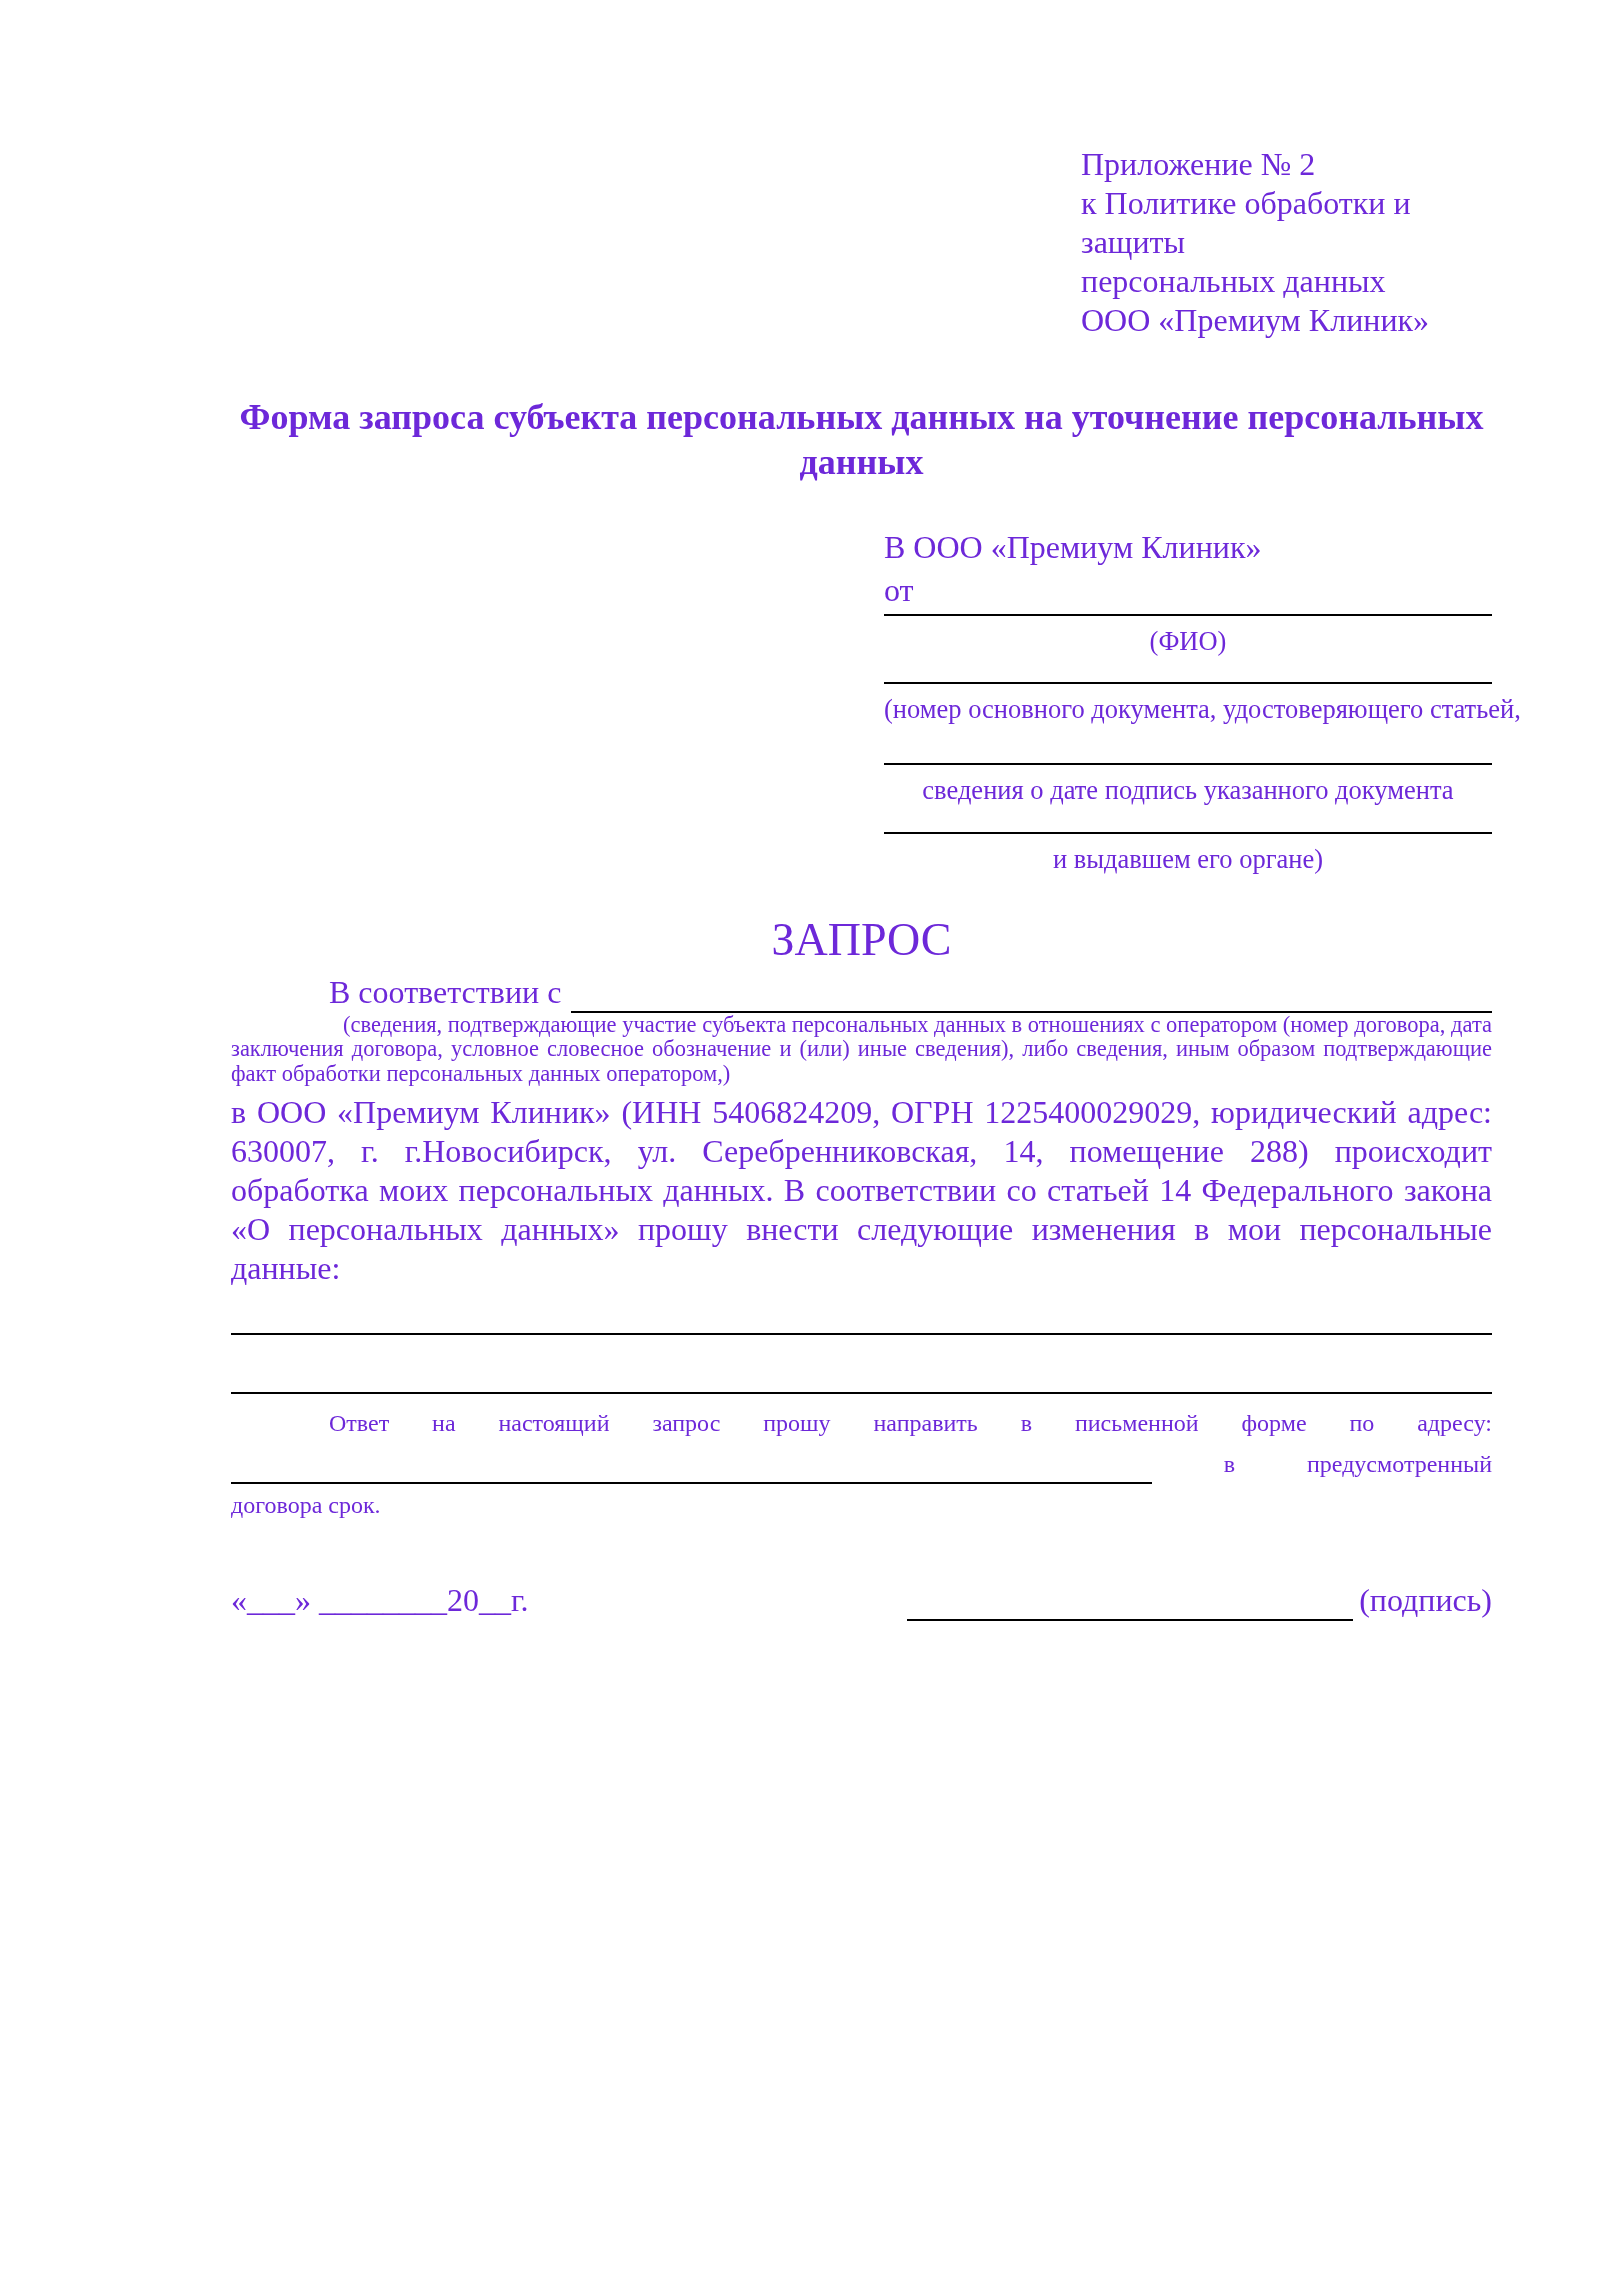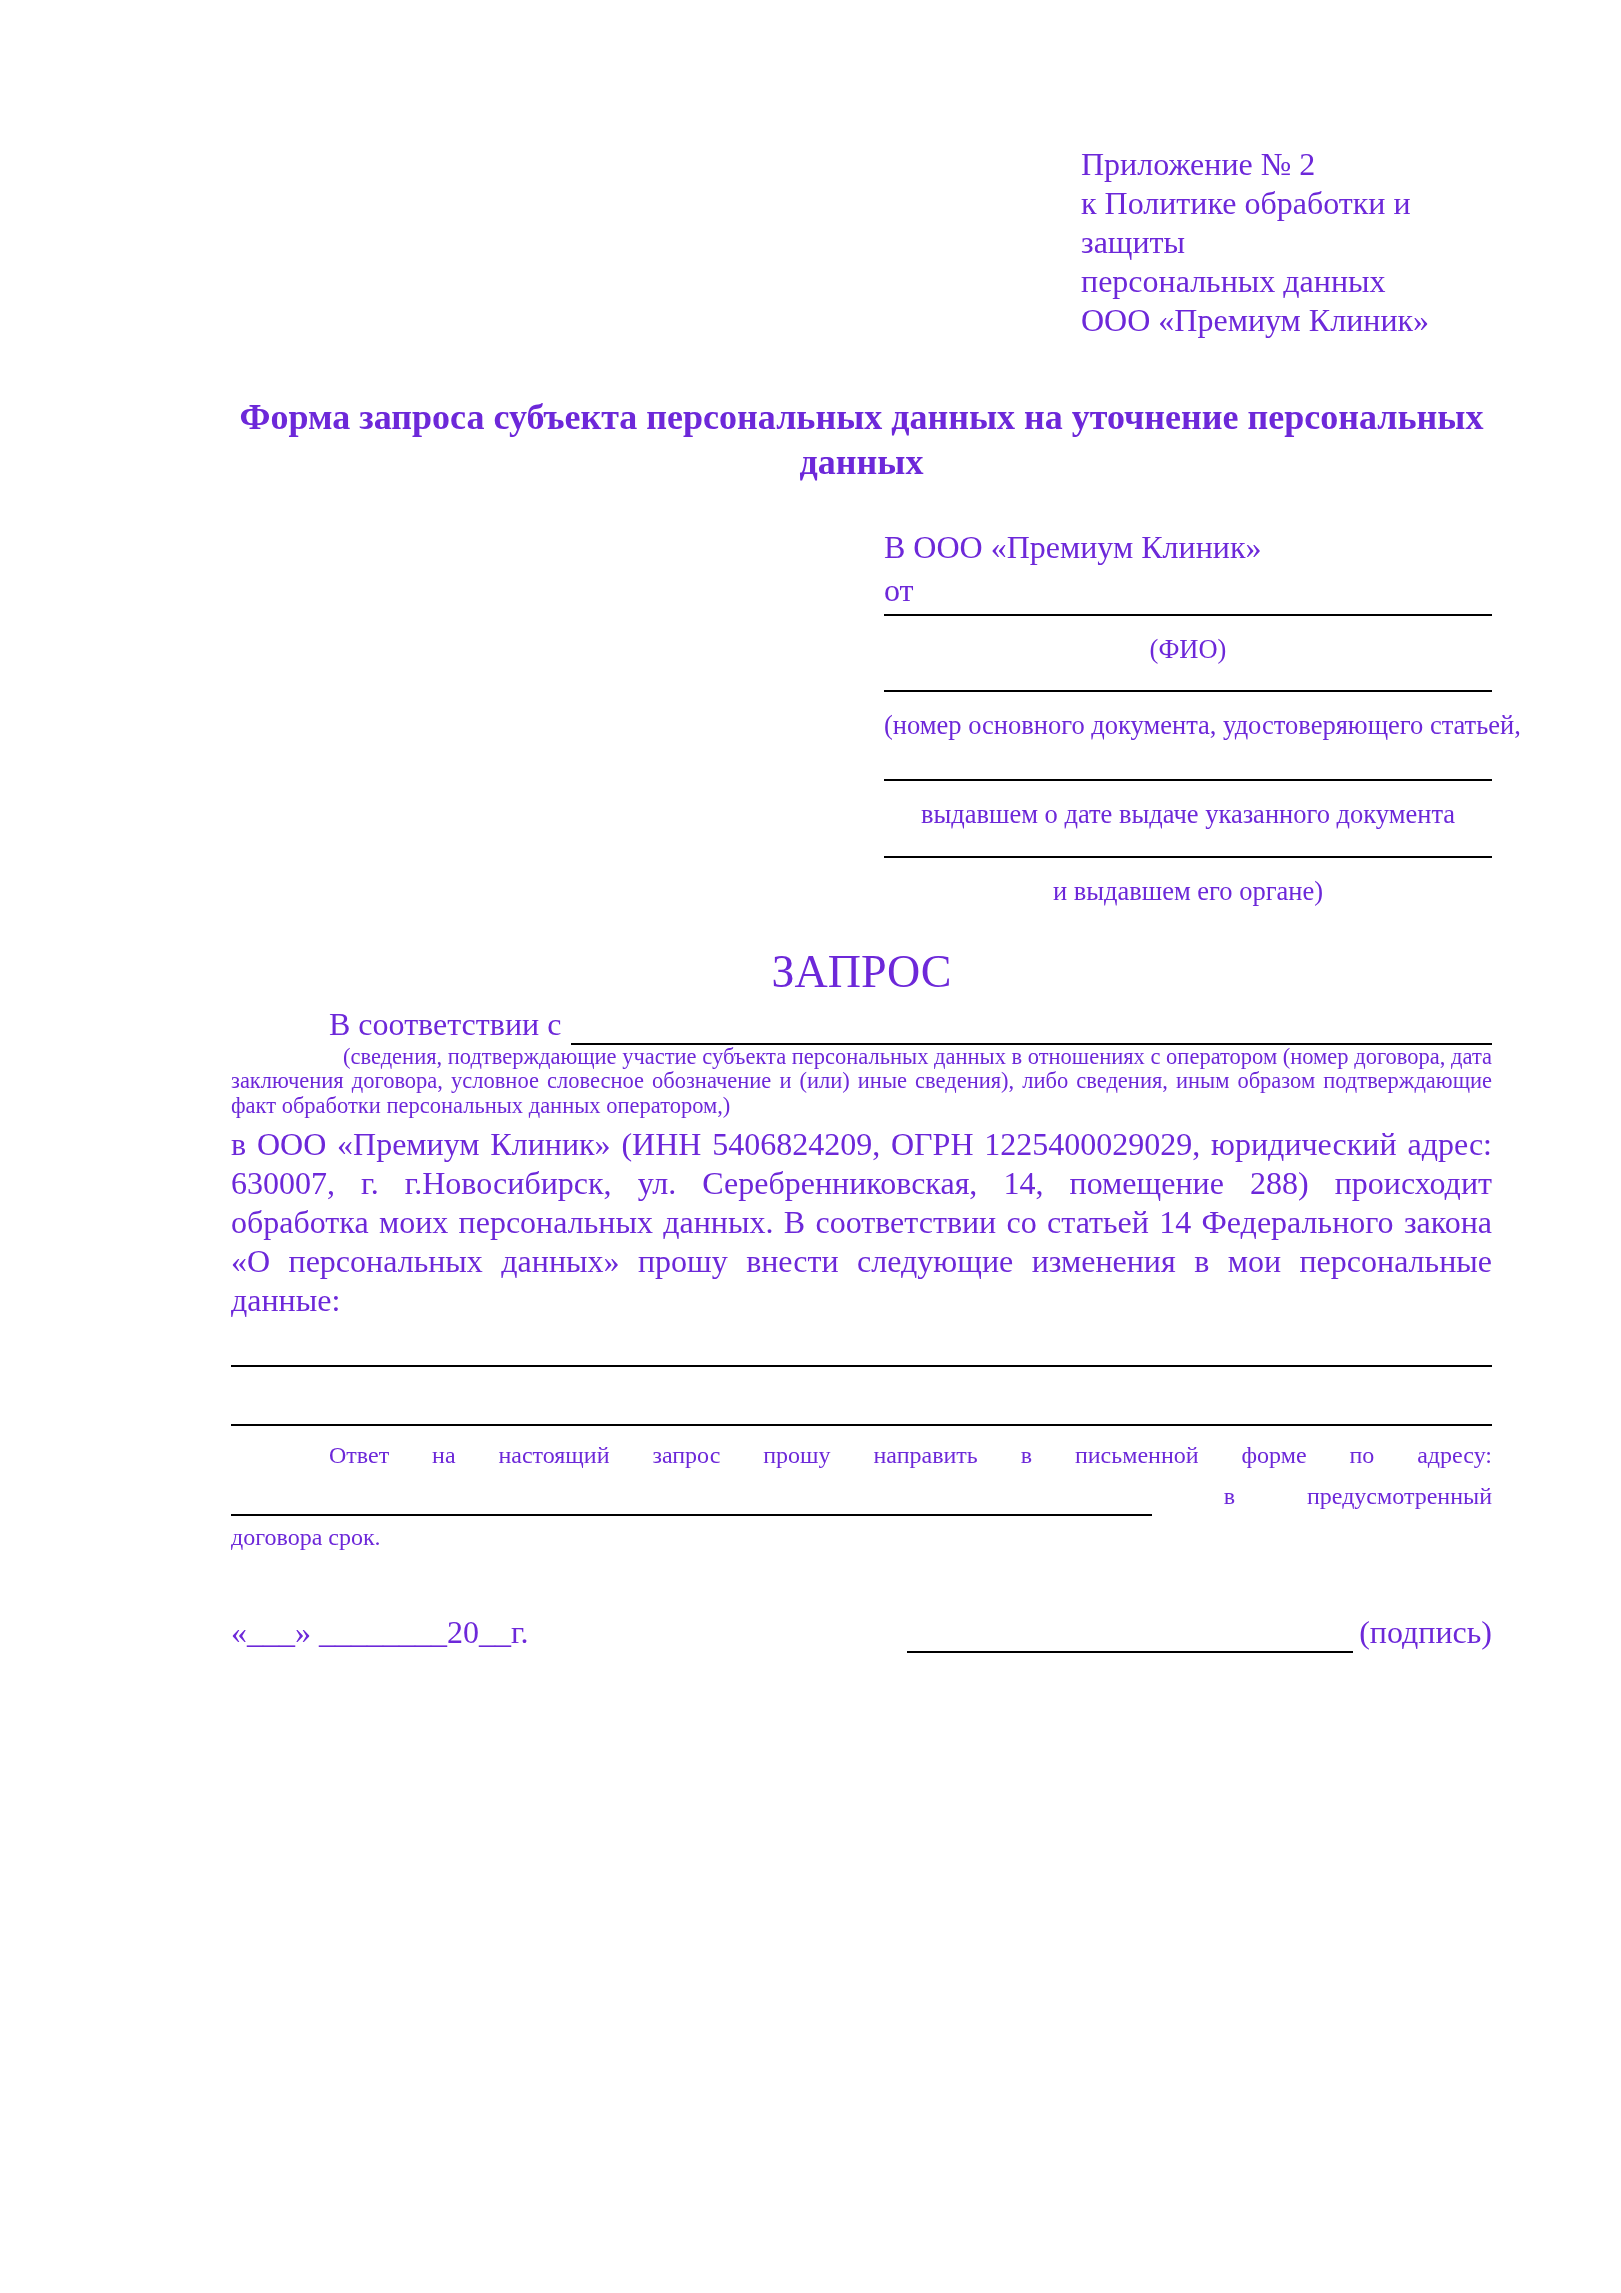--- a/index.html
+++ b/index.html
@@ -37,21 +37,21 @@
     margin-top: 41px;
     font-size: 32px;
     line-height: 43px;
   }
   .uline { border-bottom: 2px solid #000; height: 0; }
   .u1 { margin-top: 2px; }
   .u2 { margin-top: 25.5px; }
   .u3 { margin-top: 39px; }
   .u4 { margin-top: 27.4px; }
   .caption {
-    margin-top: 18px;
+    margin-top: 10px;
     font-size: 26.5px;
     line-height: 30px;
     text-align: center;
     white-space: nowrap;
   }
   
   .request-heading {
     margin-top: 45px;
     font-size: 46px;
     line-height: 41px;
@@ -129,21 +129,21 @@
   <h1 class="title">Форма запроса субъекта персональных данных на уточнение персональных данных</h1>
 
   <div class="addressee">
     <div>В ООО «Премиум Клиник»</div>
     <div>от</div>
     <div class="uline u1"></div>
     <div class="caption">(ФИО)</div>
     <div class="uline u2"></div>
     <div class="caption">(номер основного документа, удостоверяющего статьей,</div>
     <div class="uline u3"></div>
-    <div class="caption">выдавшем о дате выдаче указанного документа</div>
+    <div class="caption">сведения о дате подпись указанного документа</div>
     <div class="uline u4"></div>
     <div class="caption">и выдавшем его органе)</div>
   </div>
 
   <div class="request-heading">ЗАПРОС</div>
 
   <div class="accordance">
     <span class="accordance-lead">В соответствии с</span>
     <span class="fill-blank"></span>
   </div>

